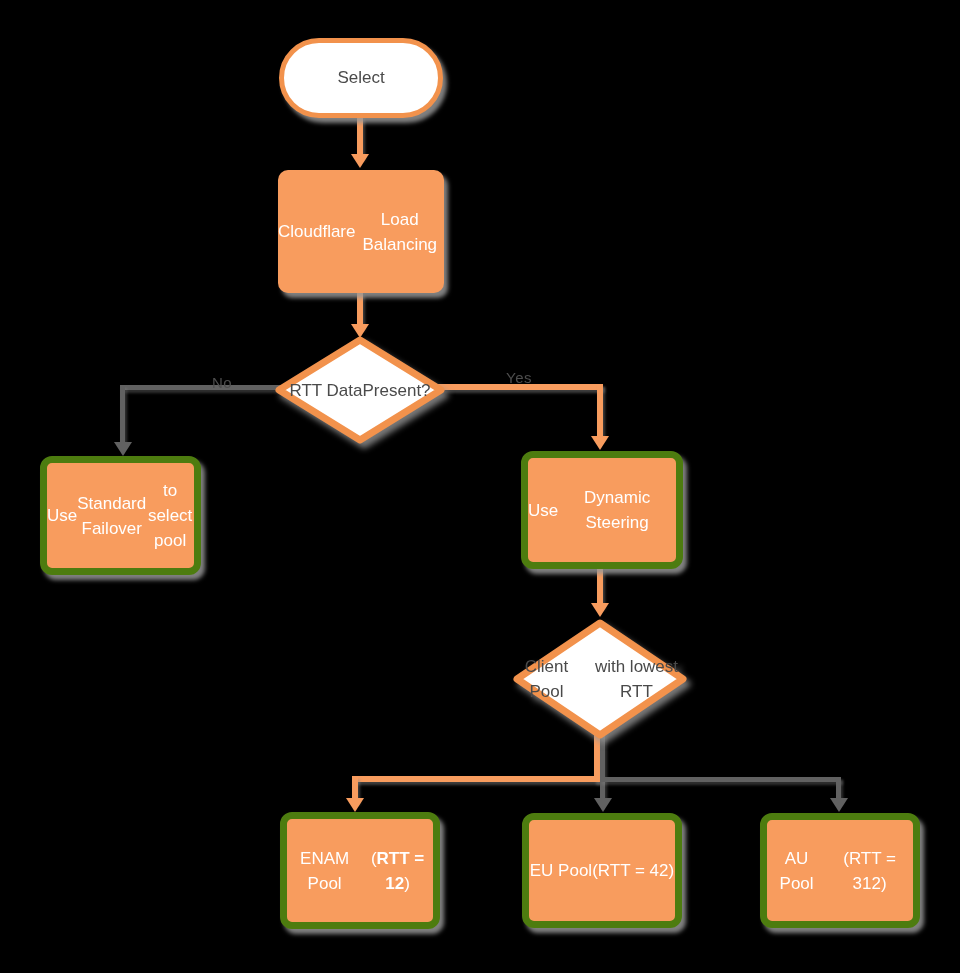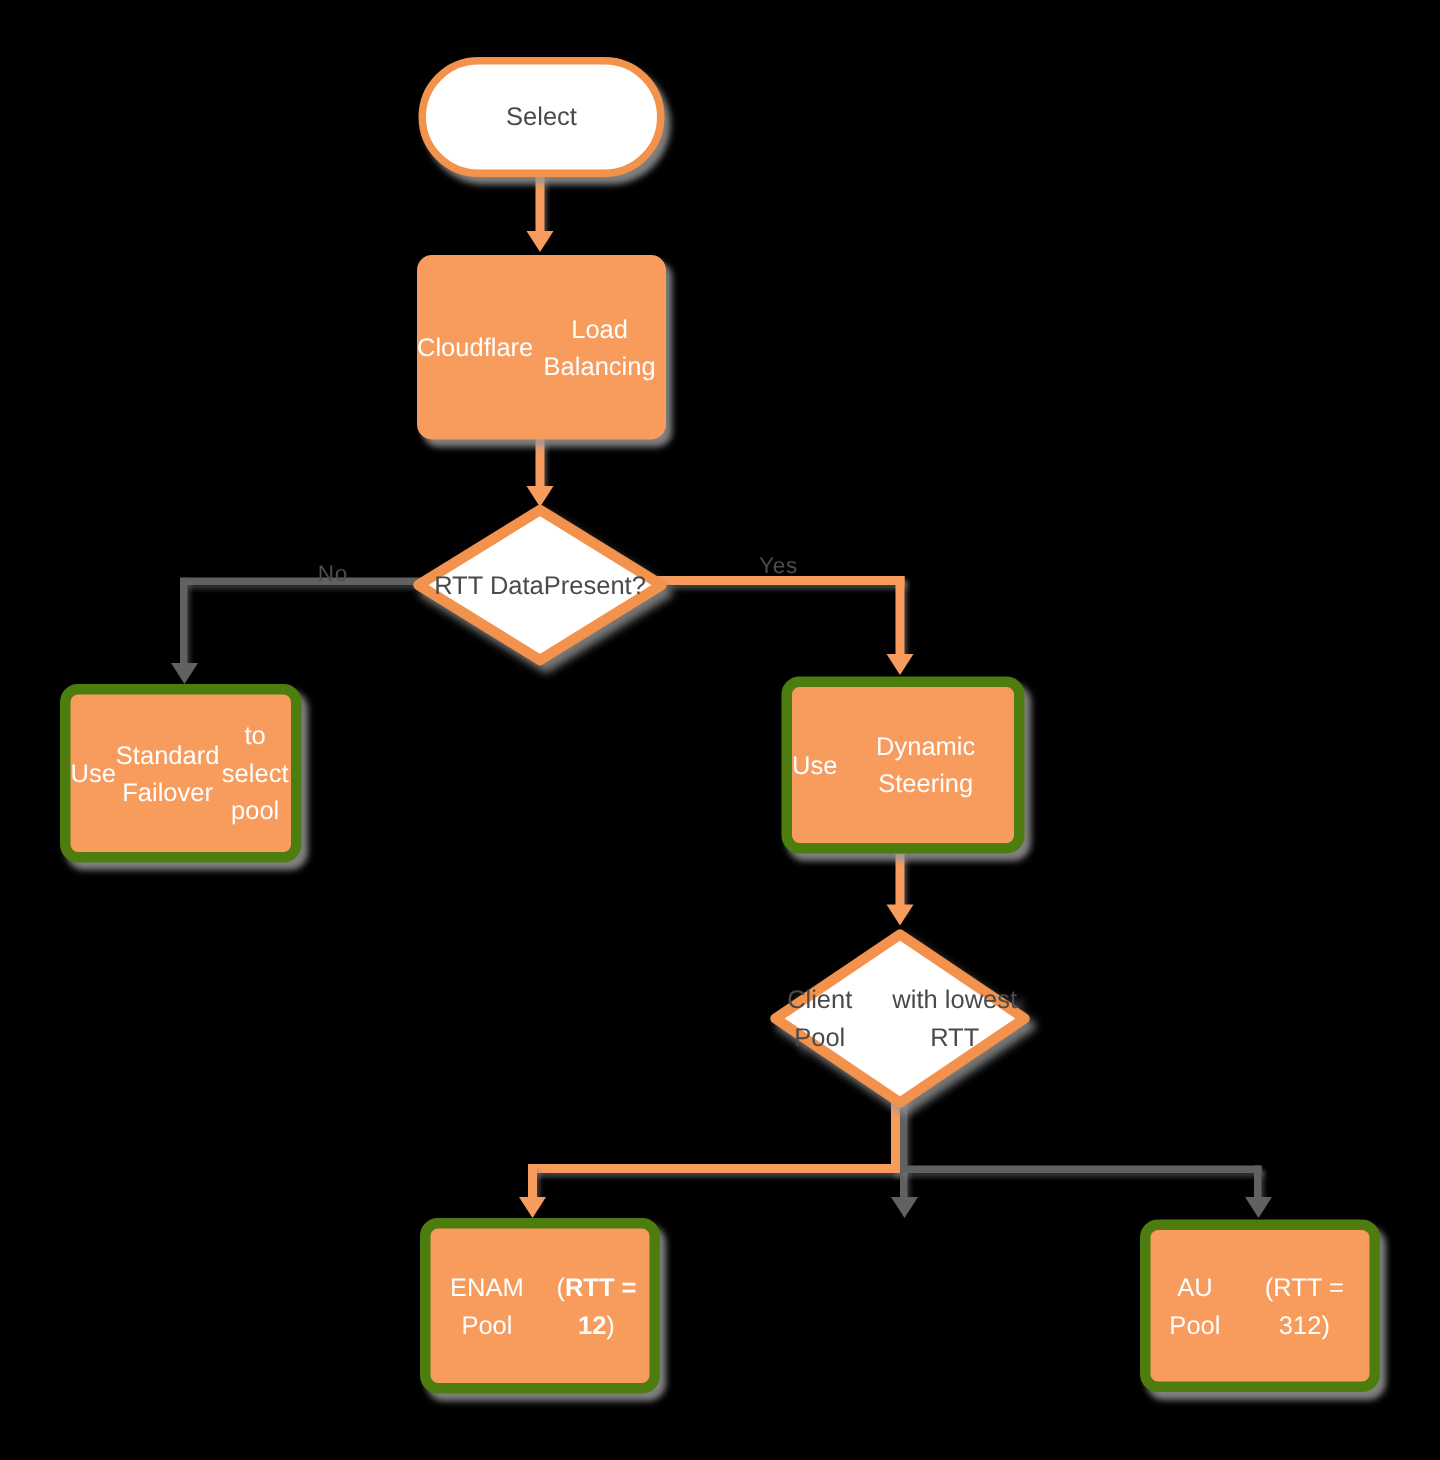--- a/index.html
+++ b/index.html
@@ -114,19 +114,23 @@
     </div>
   </div>
 
   <div class="box bordered" style="left:280px;top:812px;width:160px;height:117px;">
     <div>ENAM Pool</div>
     <div>
       <span>(</span><span class="bold">RTT = 12</span><span>)</span>
     </div>
   </div>
 
+  <div class="box bordered" style="left:522px;top:813px;width:160px;height:115px;">
+    <div>EU Pool</div>
+    <div>(RTT = 42)</div>
+  </div>
 
   <div class="box bordered" style="left:760px;top:813px;width:160px;height:115px;">
     <div>AU Pool</div>
     <div>(RTT = 312)</div>
   </div>
 
 </div>
 
 </body></html>

